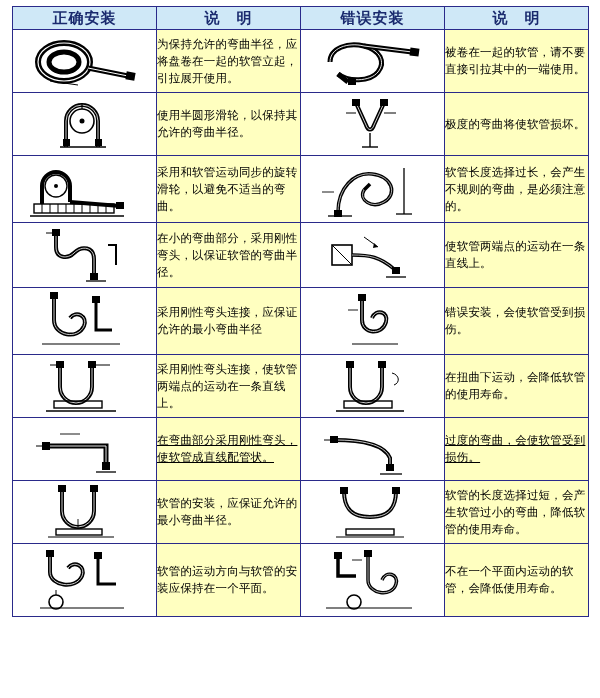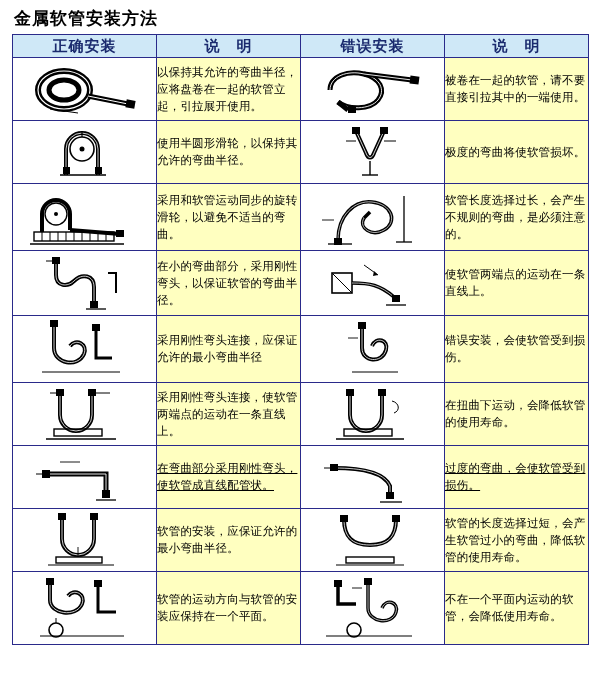--- a/index.html
+++ b/index.html
@@ -78,21 +78,20 @@
   .row-6 td { height: 62px; }
   .row-7 td { height: 62px; text-decoration: underline; }
   .row-8 td { height: 62px; }
   .row-9 td { height: 72px; }
 </style>
 </head>
 <body>
 
 <div class="page">
 
-  <div class="doc-title">金属软管安装方法</div>
 
   <table class="hose-table">
     <colgroup>
       <col class="c-img">
         <col class="c-txt">
         <col class="c-img">
         <col class="c-txt">
     </colgroup>
     <thead>
       <tr>
@@ -109,21 +108,21 @@
           <svg class="fig" width="130" height="58" viewBox="0 0 130 58">
             <ellipse cx="44" cy="30" rx="26" ry="19" fill="none" stroke="#000" stroke-width="6"></ellipse>
             <ellipse cx="44" cy="30" rx="26" ry="19" fill="none" stroke="#fff" stroke-width="1.2"></ellipse>
             <ellipse cx="44" cy="30" rx="15" ry="10" fill="none" stroke="#000" stroke-width="5"></ellipse>
             <path d="M68 36 L108 44" stroke="#000" stroke-width="5" fill="none"></path>
             <path d="M68 36 L108 44" stroke="#fff" stroke-width="1" fill="none"></path>
             <rect x="106" y="40" width="9" height="8" fill="#000" transform="rotate(10 110 44)"></rect>
             <path d="M30 49 L58 53" stroke="#000" stroke-width="1" fill="none"></path>
           </svg>
         </td>
-        <td class="txt-cell">以保持其允许的弯曲半径，应将盘卷在一起的软管立起，引拉展开使用。</td>
+        <td class="txt-cell">为保持允许的弯曲半径，应将盘卷在一起的软管立起，引拉展开使用。</td>
         <td class="img-cell">
           <svg class="fig" width="130" height="58" viewBox="0 0 130 58">
             <path d="M22 30 C22 16, 40 10, 56 14 C72 18, 78 30, 70 40 C62 50, 40 50, 30 42" fill="none" stroke="#000" stroke-width="5"></path>
             <path d="M22 30 C22 16, 40 10, 56 14 C72 18, 78 30, 70 40 C62 50, 40 50, 30 42" fill="none" stroke="#fff" stroke-width="0.9"></path>
             <path d="M56 14 L104 20" stroke="#000" stroke-width="5" fill="none"></path>
             <path d="M56 14 L104 20" stroke="#fff" stroke-width="0.9" fill="none"></path>
             <rect x="102" y="16" width="9" height="8" fill="#000" transform="rotate(7 106 20)"></rect>
             <path d="M30 42 L40 50" stroke="#000" stroke-width="5" fill="none"></path>
             <rect x="40" y="46" width="8" height="7" fill="#000"></rect>
           </svg>

